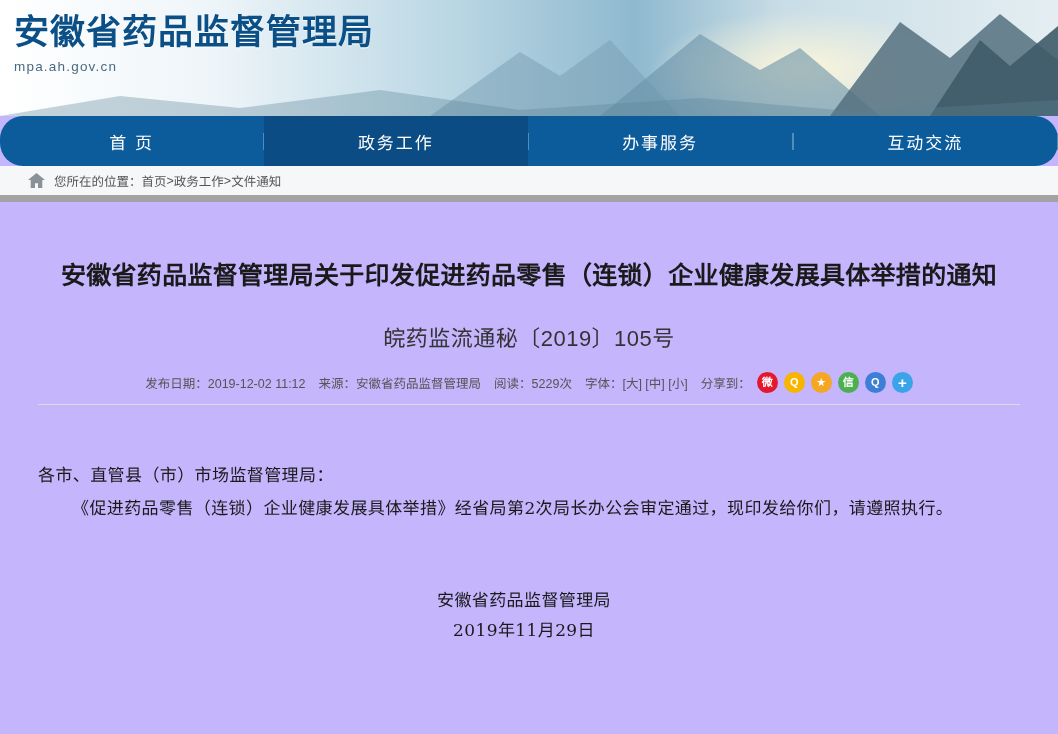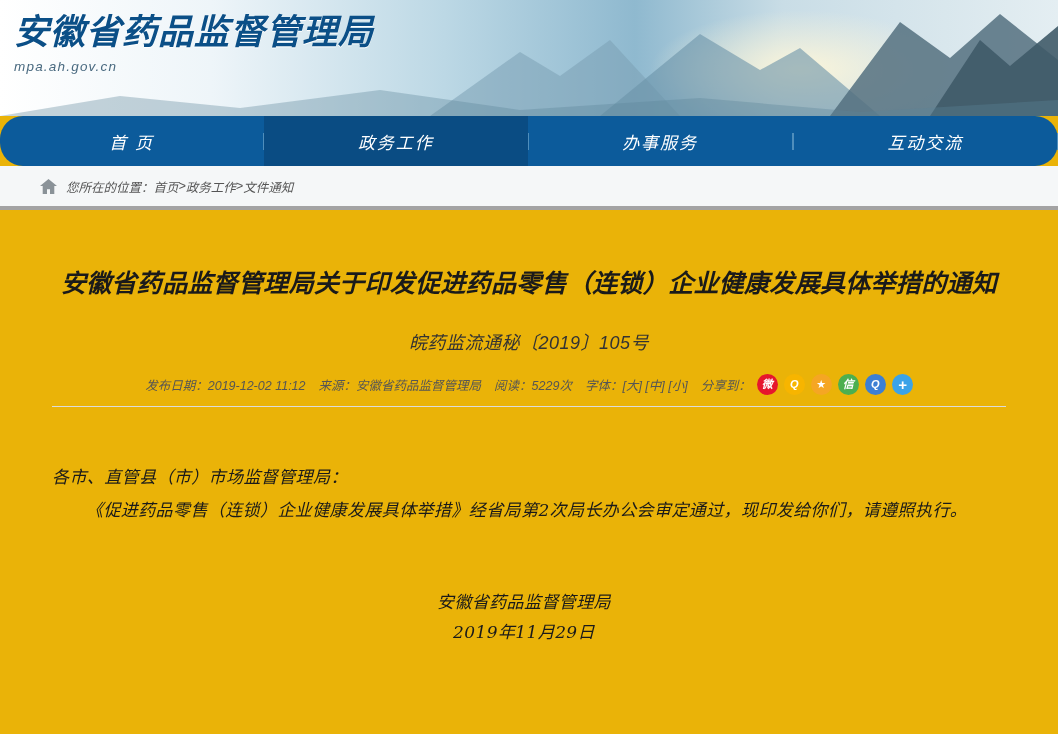--- a/index.html
+++ b/index.html
@@ -10,22 +10,21 @@
     height: 734px;
     background: #ffffff;
     font-family: "Liberation Sans", "DejaVu Sans", sans-serif;
   }
 
   .page {
     position: relative;
     width: 1058px;
     height: 734px;
     overflow: hidden;
-    background: #eab308;
-    font-style: italic;
+    background: #c4b5fd;
   }
 
   
   .banner {
     position: relative;
     height: 116px;
     width: 100%;
     overflow: hidden;
     background: linear-gradient(90deg, #ffffff 0%, #f3f8fb 18%, #cfe2ec 34%, #8fb8cd 52%, #5f93ae 66%, #7aa7bd 78%, #b7d3df 90%, #dbe9ef 100%);
   }
@@ -88,56 +87,56 @@
   }
   .nav-sep {
     width: 1px;
     align-self: center;
     height: 17px;
     background: #4f8ebc;
   }
 
   
   .crumb-bar {
-    height: 44px;
+    height: 36px;
     background: #f5f7f8;
-    border-bottom: 4px solid #a3a3a3;
-    display: flex;
-    align-items: center;
-    padding-left: 40px;
+    border-bottom: 7px solid #a3a3a3;
+    display: flex;
+    align-items: center;
+    padding-left: 28px;
     font-size: 12.5px;
     color: #555555;
   }
   .home-icon {
     width: 17px;
     height: 15px;
     margin-right: 9px;
     display: inline-block;
   }
   .crumb-text { color: #555; }
   .crumb-link { color: #555; text-decoration: none; cursor: pointer; }
 
   
   .content {
-    padding: 0 52px;
+    padding: 0 38px;
   }
   .doc-title {
     margin: 52px 0 0 0;
     text-align: center;
     font-family: "DejaVu Serif", "Liberation Serif", serif;
     font-weight: bold;
     font-size: 25px;
     line-height: 44px;
     color: #1a1a1a;
     letter-spacing: 0.3px;
   }
   .doc-number {
     margin-top: 22px;
     text-align: center;
-    font-size: 18px;
+    font-size: 22px;
     color: #333333;
     letter-spacing: 0.5px;
   }
   .meta-row {
     margin-top: 20px;
     padding-bottom: 11px;
     border-bottom: 1px solid #dcdcdc;
     display: flex;
     align-items: center;
     justify-content: center;

